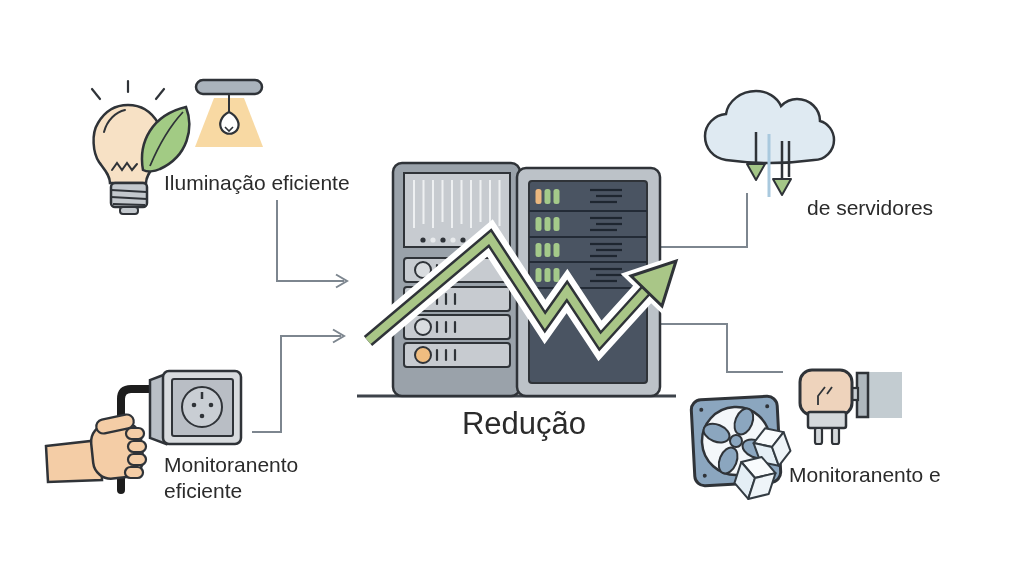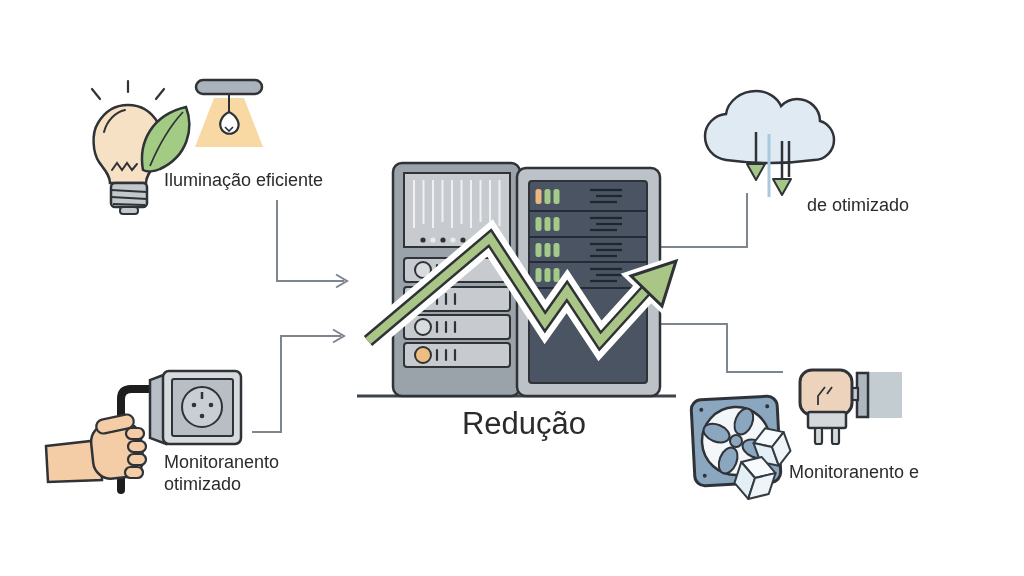--- a/index.html
+++ b/index.html
@@ -1,19 +1,19 @@
 <!DOCTYPE html>
 <html><head>
 <meta charset="utf-8">
 <style>
   html,body{margin:0;padding:0;background:#ffffff;}
   .canvas{position:relative;width:1024px;height:576px;background:#ffffff;overflow:hidden;
           font-family:"Liberation Sans",sans-serif;}
   svg.art{position:absolute;left:0;top:0;}
-  .label{position:absolute;color:#2b2b2b;font-size:18px;line-height:1.22;white-space:nowrap;}
+  .label{position:absolute;color:#2b2b2b;font-size:21px;line-height:1.22;white-space:nowrap;}
   .label--center{font-size:31px;text-align:center;width:240px;}
 </style>
 </head>
 <body>
 
 <div class="canvas">
 
   <svg class="art" width="1024" height="576" viewBox="0 0 1024 576">
 
     <g stroke="#7d868f" stroke-width="2" fill="none">
@@ -240,26 +240,26 @@
         <polygon points="773,467 755,478 755,500 773,489" fill="#eef4f8"></polygon>
       </g>
     </g>
   </svg>
 
   <div class="label" style="left:164px;top:170px">
     <div>Iluminação eficiente</div>
   </div>
 
   <div class="label" style="left:807px;top:195px">
-    <div>de otimizado</div>
+    <div>de servidores</div>
   </div>
 
   <div class="label" style="left:164px;top:452px">
     <div>Monitoranento</div>
-    <div>otimizado</div>
+    <div>eficiente</div>
   </div>
 
   <div class="label" style="left:789px;top:462px">
     <div>Monitoranento e</div>
   </div>
 
   <div class="label label--center" style="left:404px;top:405px">
     <div>Redução</div>
   </div>
 

